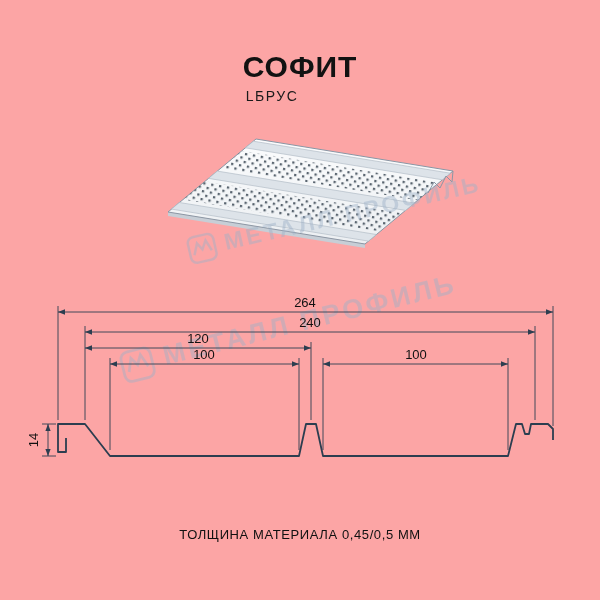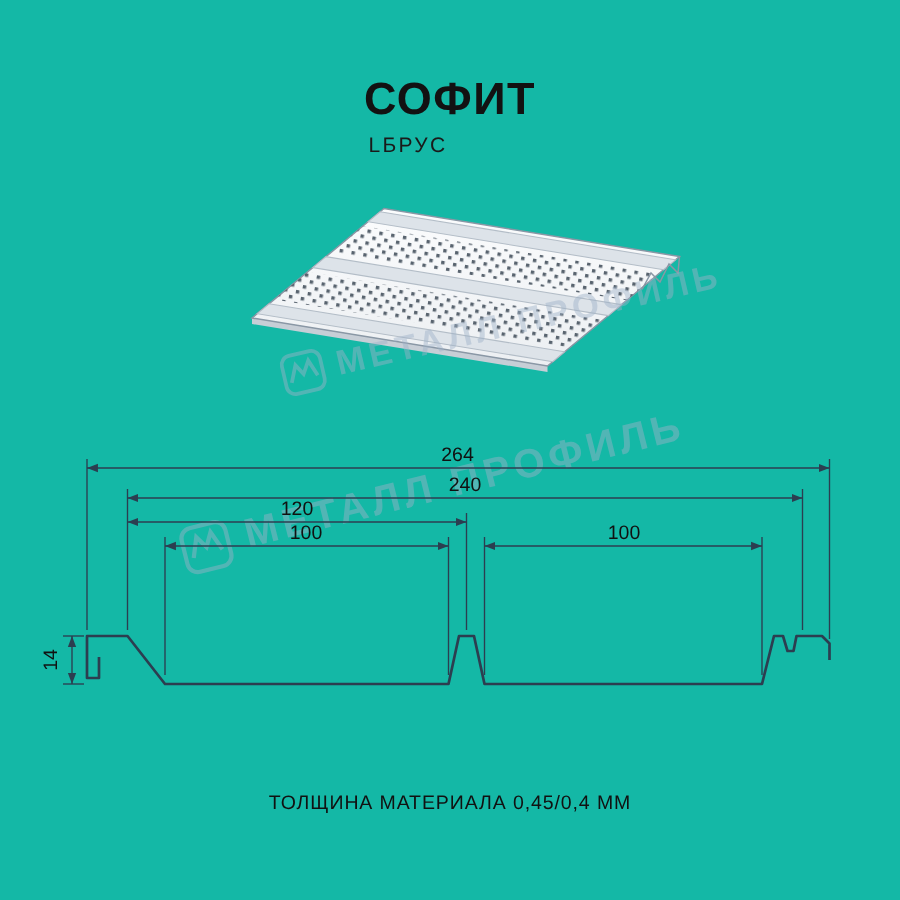--- a/index.html
+++ b/index.html
@@ -1,17 +1,17 @@
 <!DOCTYPE html>
 <html><head>
 <meta charset="utf-8">
 <style>
   html,body{margin:0;padding:0;background:#e8e8e8;}
   .stage{
-    position:relative;width:600px;height:600px;background:#14b8a6;
+    position:relative;width:600px;height:600px;background:#fca5a5;
     font-family:"Liberation Sans", sans-serif;overflow:hidden;margin:0 auto;
   }
   .title{
     position:absolute;top:50px;left:0;width:600px;text-align:center;
     font-size:30px;font-weight:bold;letter-spacing:1px;color:#121212;
   }
   .subtitle{
     position:absolute;top:88px;left:0;width:544px;text-align:center;
     font-size:14px;font-weight:500;letter-spacing:1.5px;color:#1a1a1a;
   }
@@ -107,15 +107,15 @@
     <g>
       <text class="dim-text" x="305" y="307" text-anchor="middle">264</text>
       <text class="dim-text" x="310" y="327" text-anchor="middle">240</text>
       <text class="dim-text" x="198" y="343" text-anchor="middle">120</text>
       <text class="dim-text" x="204" y="359" text-anchor="middle">100</text>
       <text class="dim-text" x="416" y="359" text-anchor="middle">100</text>
       <text class="dim-text" x="38" y="440" text-anchor="middle" transform="rotate(-90 38 440)">14</text>
     </g>
   </svg>
 
-  <div class="footer">ТОЛЩИНА МАТЕРИАЛА 0,45/0,4 ММ</div>
+  <div class="footer">ТОЛЩИНА МАТЕРИАЛА 0,45/0,5 ММ</div>
 
 </div>
 
 </body></html>

